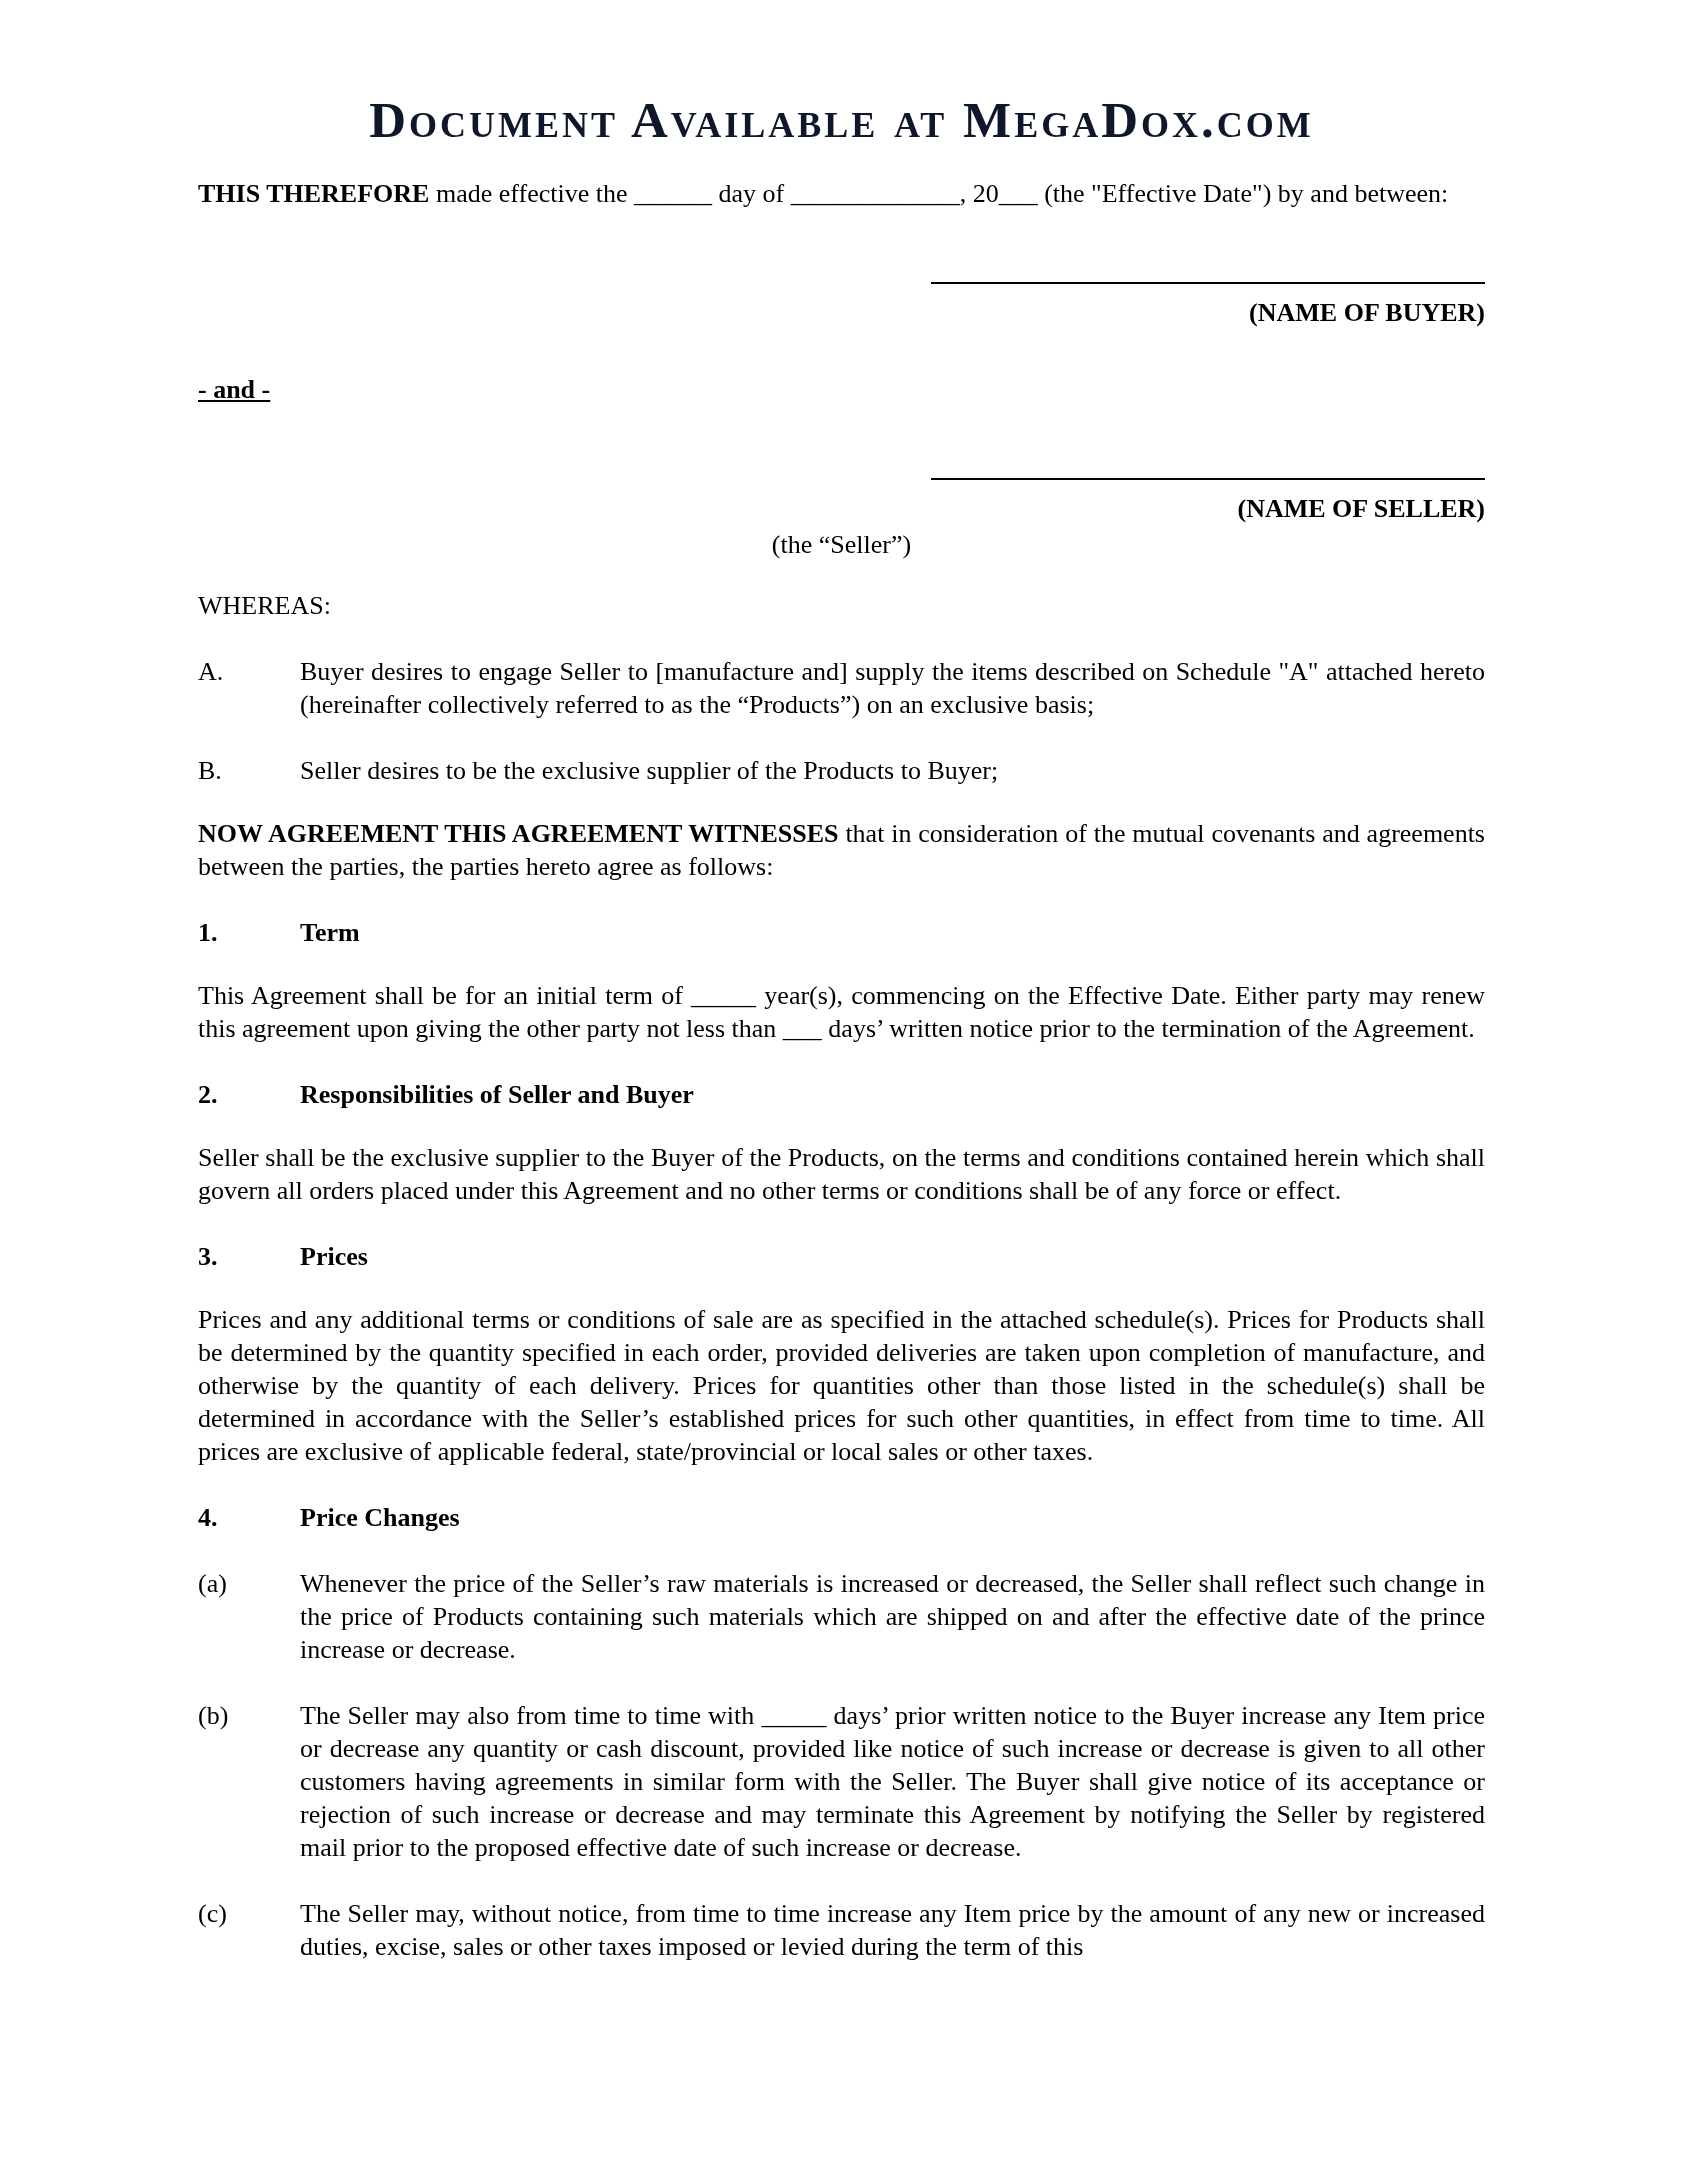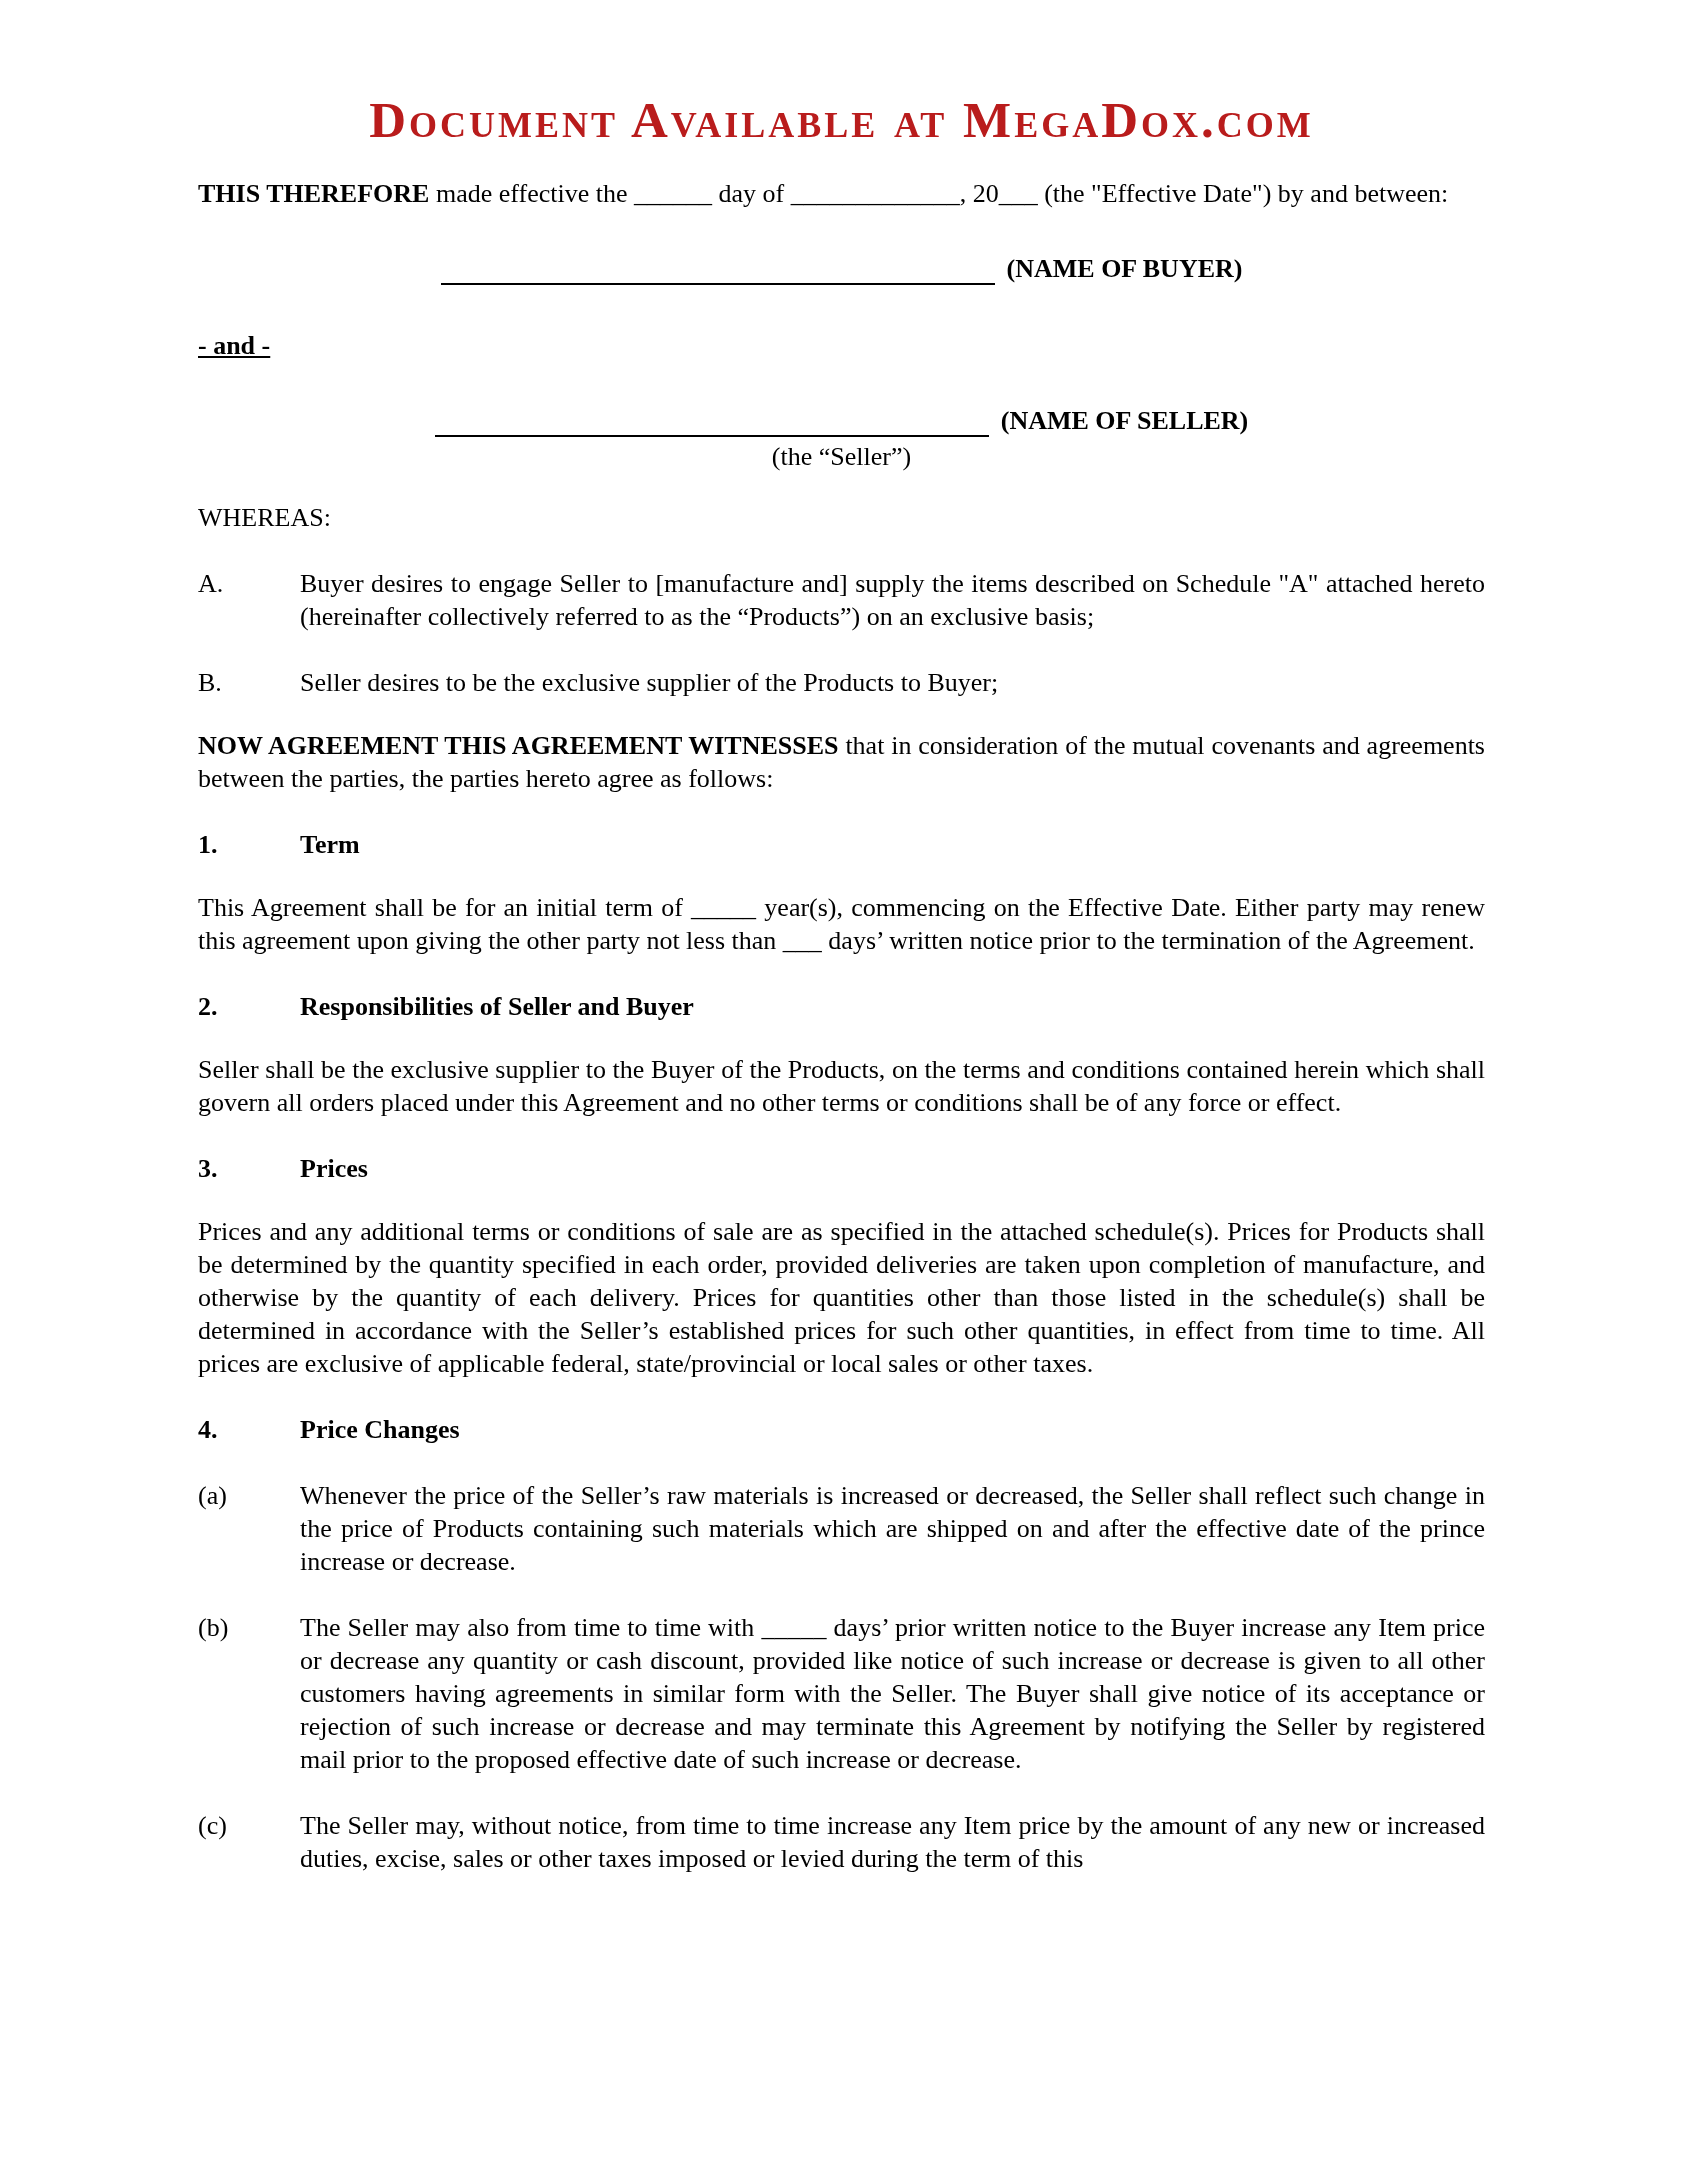--- a/index.html
+++ b/index.html
@@ -18,21 +18,21 @@
     padding: 94px 198px 0 198px;
     overflow: hidden;
   }
   .watermark {
     text-align: center;
     font-variant: small-caps;
     font-weight: bold;
     font-size: 51px;
     line-height: 53px;
     letter-spacing: 3px;
-    color: #b91c1c;
+    color: #0f172a;
     white-space: nowrap;
   }
   .doc-title {
     text-align: center;
     font-size: 29px;
     line-height: 33px;
     font-weight: bold;
     letter-spacing: 0.5px;
     margin: 51px 0 0 0;
   }
@@ -48,20 +48,21 @@
   .party-block {
     margin-top: 42px;
   }
   .party-row {
     display: flex;
     justify-content: center;
     align-items: flex-end;
     gap: 12px;
     font-size: 26px;
     line-height: 33px;
+    flex-direction: column;
   }
   .blank-line {
     display: inline-block;
     width: 554px;
     height: 30px;
     border-bottom: 2px solid #000000;
   }
   .party-label {
     font-weight: bold;
     white-space: nowrap;

